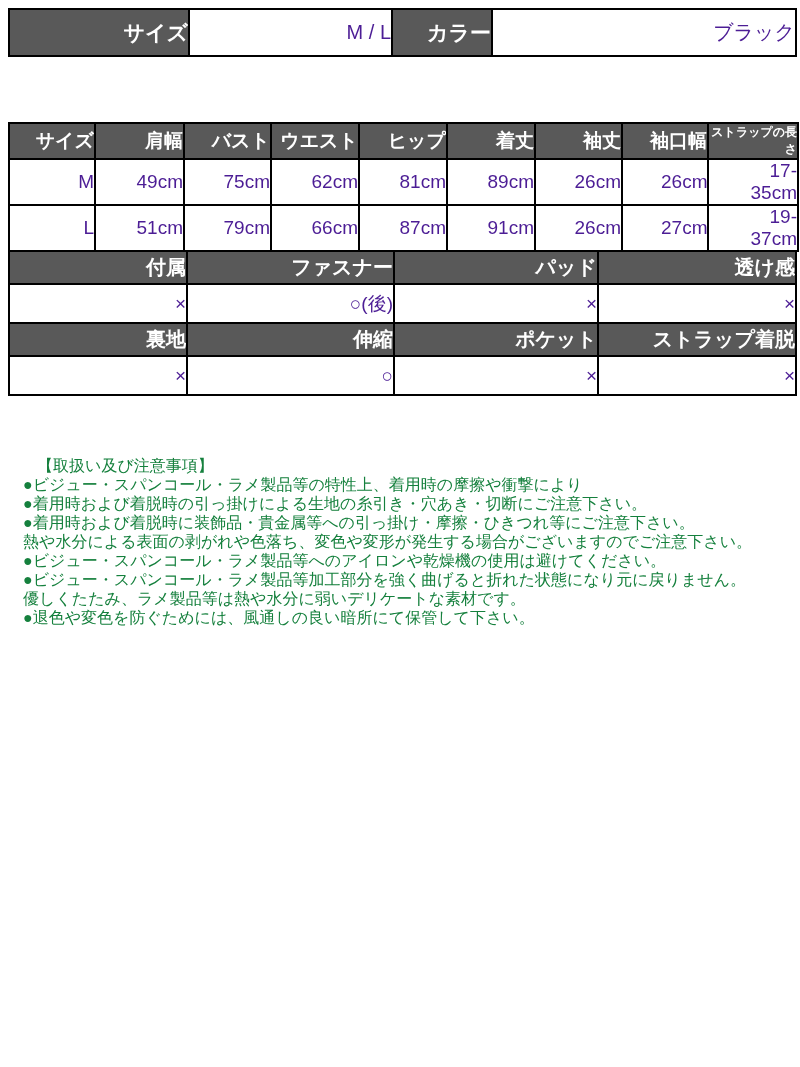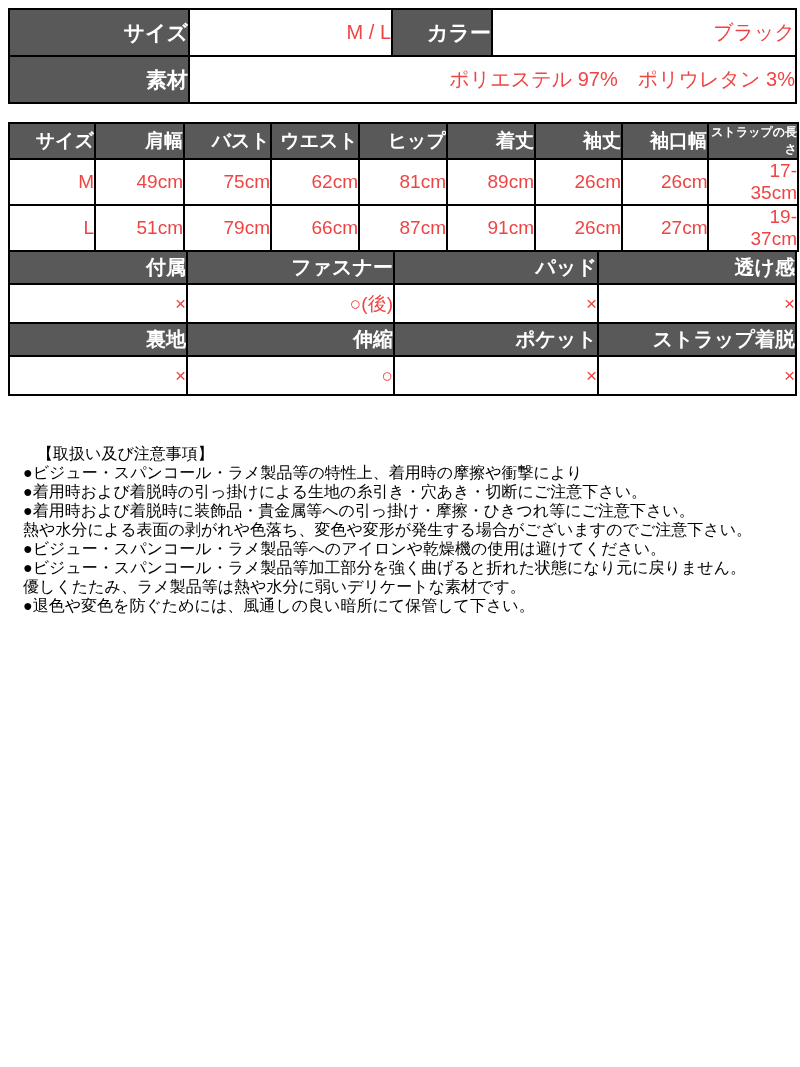--- a/index.html
+++ b/index.html
@@ -24,21 +24,21 @@
     text-align: right;
     vertical-align: middle;
     padding: 0;
     overflow: hidden;
   }
   th {
     background: #595959;
     color: #ffffff;
     font-weight: bold;
   }
-  td { color: #ef4444; padding-left: 38px; }
+  td { color: #4c1d95; padding-left: 38px; }
 
   
   .t1 { left: 8px; top: 8px; width: 787px; }
   .t1 th { font-size: 21px; }
   .t1 td { font-size: 20px; }
   .t1 tr { height: 47px; }
   .t1 .material-value { white-space: pre-wrap; }
 
   
   .t2 { left: 8px; top: 122px; width: 789px; }
@@ -51,23 +51,23 @@
   
   .t3 { left: 8px; top: 250px; width: 787px; border-radius: 17px; }
   .t3 tr.head { height: 33px; }
   .t3 tr.val { height: 39px; }
   .t3 th { font-size: 20px; }
   .t3 td { font-size: 19px; }
 
   
   .care {
     position: absolute;
-    left: 23px; top: 444px;
+    left: 23px; top: 456px;
     width: 772px;
-    color: #000000;
+    color: #15803d;
     font-size: 16px;
     line-height: 19px;
   }
   .care .care-title { padding-left: 14px; }
 </style>
 </head>
 <body>
 
 <div class="page">
 
@@ -77,24 +77,20 @@
         <col style="width:203px">
         <col style="width:100px">
         <col style="width:304px">
     </colgroup>
     <tbody>
         <tr>
       <th>サイズ</th>
       <td>M / L</td>
       <th>カラー</th>
       <td>ブラック</td>
-    </tr>
-    <tr>
-      <th>素材</th>
-      <td class="material-value" colspan="3">ポリエステル 97%　ポリウレタン 3%</td>
     </tr>
   </tbody>
     </table>
 
   <table class="t2">
     <colgroup>
       <col style="width:86px">
         <col style="width:89px">
         <col style="width:87px">
         <col style="width:88px">

